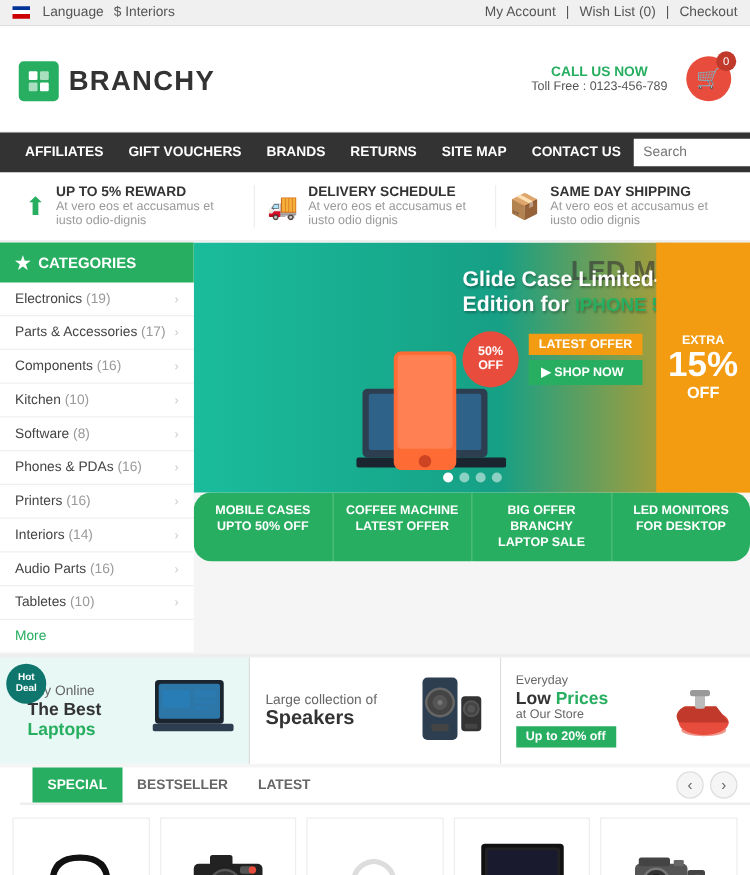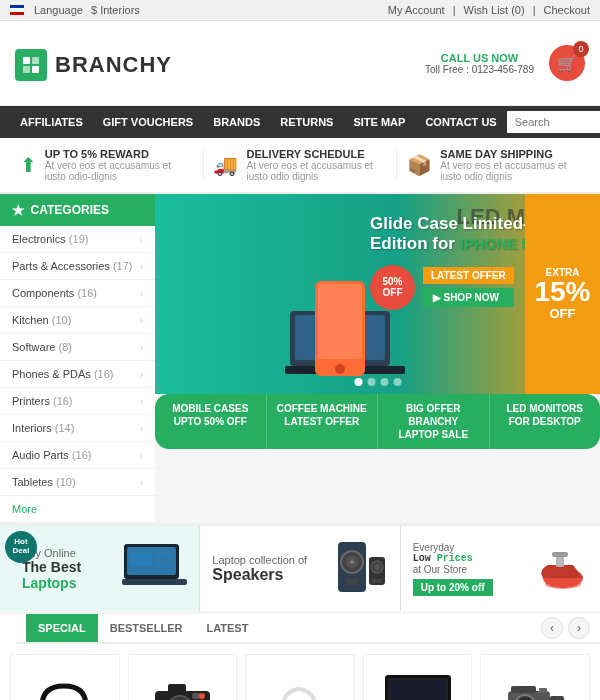--- a/index.html
+++ b/index.html
@@ -301,21 +301,21 @@
         <rect x="8" y="10" width="22" height="14" rx="1" fill="#2980b9" opacity="0.8"></rect>
         <rect x="33" y="10" width="18" height="6" rx="1" fill="#2980b9" opacity="0.5"></rect>
         <rect x="33" y="18" width="18" height="3" rx="1" fill="#2980b9" opacity="0.4"></rect>
         <rect x="33" y="23" width="12" height="3" rx="1" fill="#2980b9" opacity="0.4"></rect>
       </svg>
     </div>
   </div>
 
   <div style="flex:1; background:#fff; padding:10px 12px; min-height:85px; display:flex; align-items:center; border-right:1px solid #ddd;">
     <div>
-      <div style="font-size:11px; color:#666;">Laptop collection of</div>
+      <div style="font-size:11px; color:#666;">Large collection of</div>
       <div style="font-size:16px; font-weight:bold; color:#333;">Speakers</div>
     </div>
     <div style="margin-left:auto;">
       <svg width="55" height="60" viewBox="0 0 55 60">
 
         <rect x="5" y="5" width="28" height="50" rx="4" fill="#2c3e50"></rect>
         <circle cx="19" cy="25" r="11" fill="#444" stroke="#666" stroke-width="2"></circle>
         <circle cx="19" cy="25" r="6" fill="#555"></circle>
         <circle cx="19" cy="25" r="2" fill="#777"></circle>
         <rect x="12" y="42" width="14" height="6" rx="2" fill="#444"></rect>
@@ -324,21 +324,21 @@
         <circle cx="44" cy="30" r="6" fill="#444" stroke="#555" stroke-width="1.5"></circle>
         <circle cx="44" cy="30" r="3" fill="#555"></circle>
         <rect x="39" y="42" width="10" height="4" rx="1" fill="#444"></rect>
       </svg>
     </div>
   </div>
 
   <div style="flex:1; background:#fff; padding:10px 12px; min-height:85px; display:flex; align-items:center; border-right:none;">
     <div>
       <div style="font-size:10px; color:#666;">Everyday</div>
-      <div style="font-size:10px; font-weight:bold; color:#333;font-family:Liberation Mono, monospace;">
+      <div style="font-size:14px; font-weight:bold; color:#333;">
         Low <span style="color:#27ae60;">Prices</span>
       </div>
       <div style="font-size:10px; color:#666;">at Our Store</div>
       <div style="background:#27ae60; color:white; display:inline-block; padding:3px 8px; font-size:10px; font-weight:bold; margin-top:4px;">Up to 20% off</div>
     </div>
     <div style="margin-left:auto;">
       <svg width="60" height="55" viewBox="0 0 60 55">
 
         <ellipse cx="35" cy="38" rx="20" ry="10" fill="#e74c3c"></ellipse>
         <path d="M15 38 Q10 30 20 25 L45 25 L55 38 Z" fill="#c0392b"></path>

